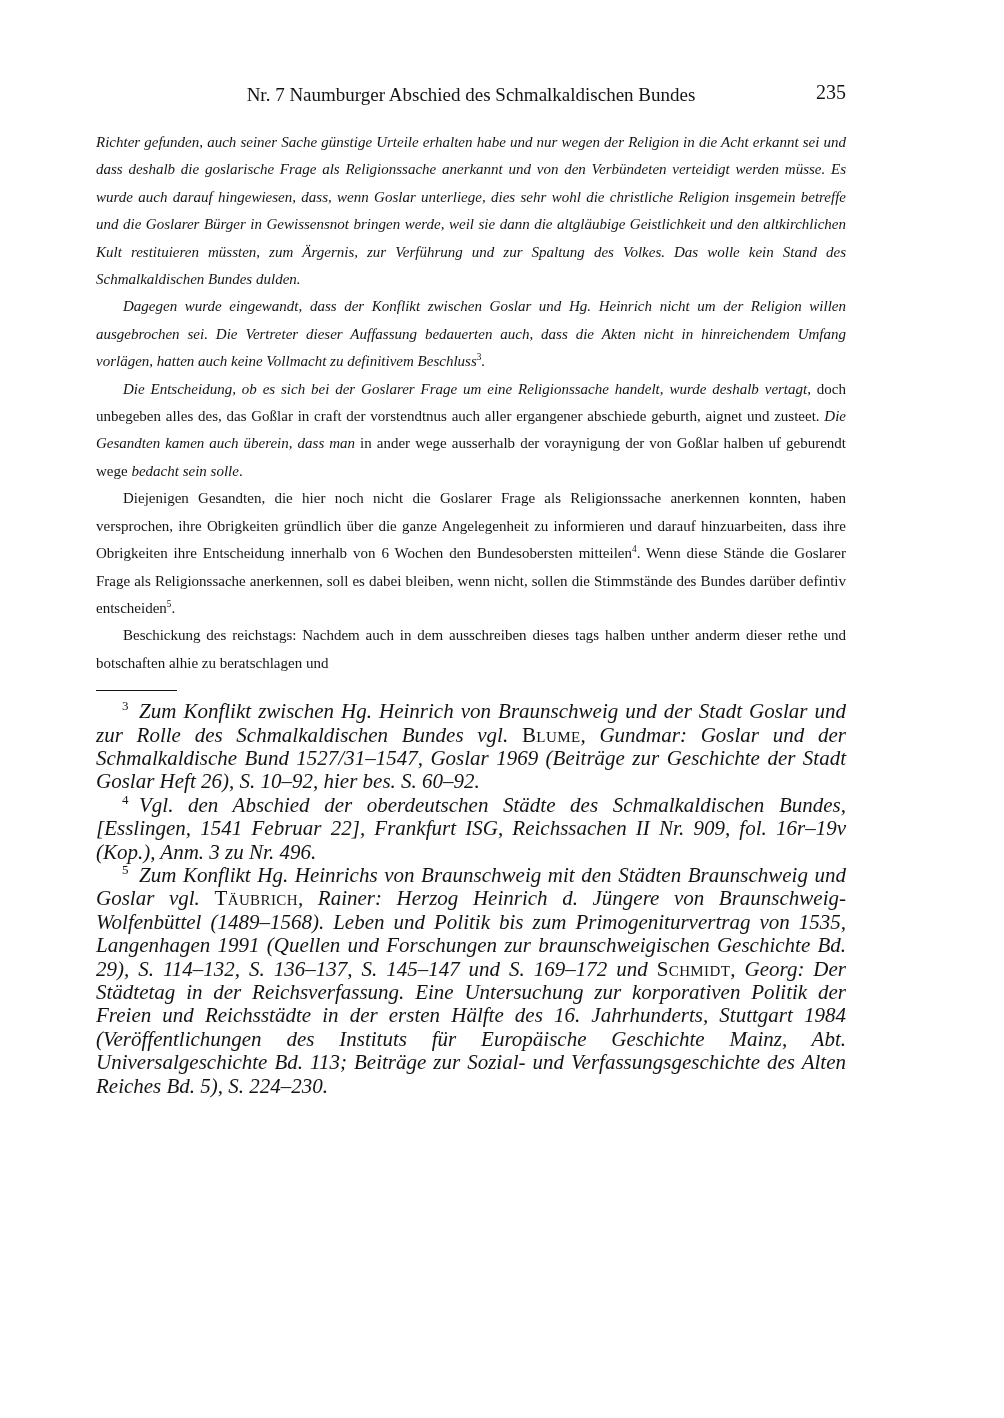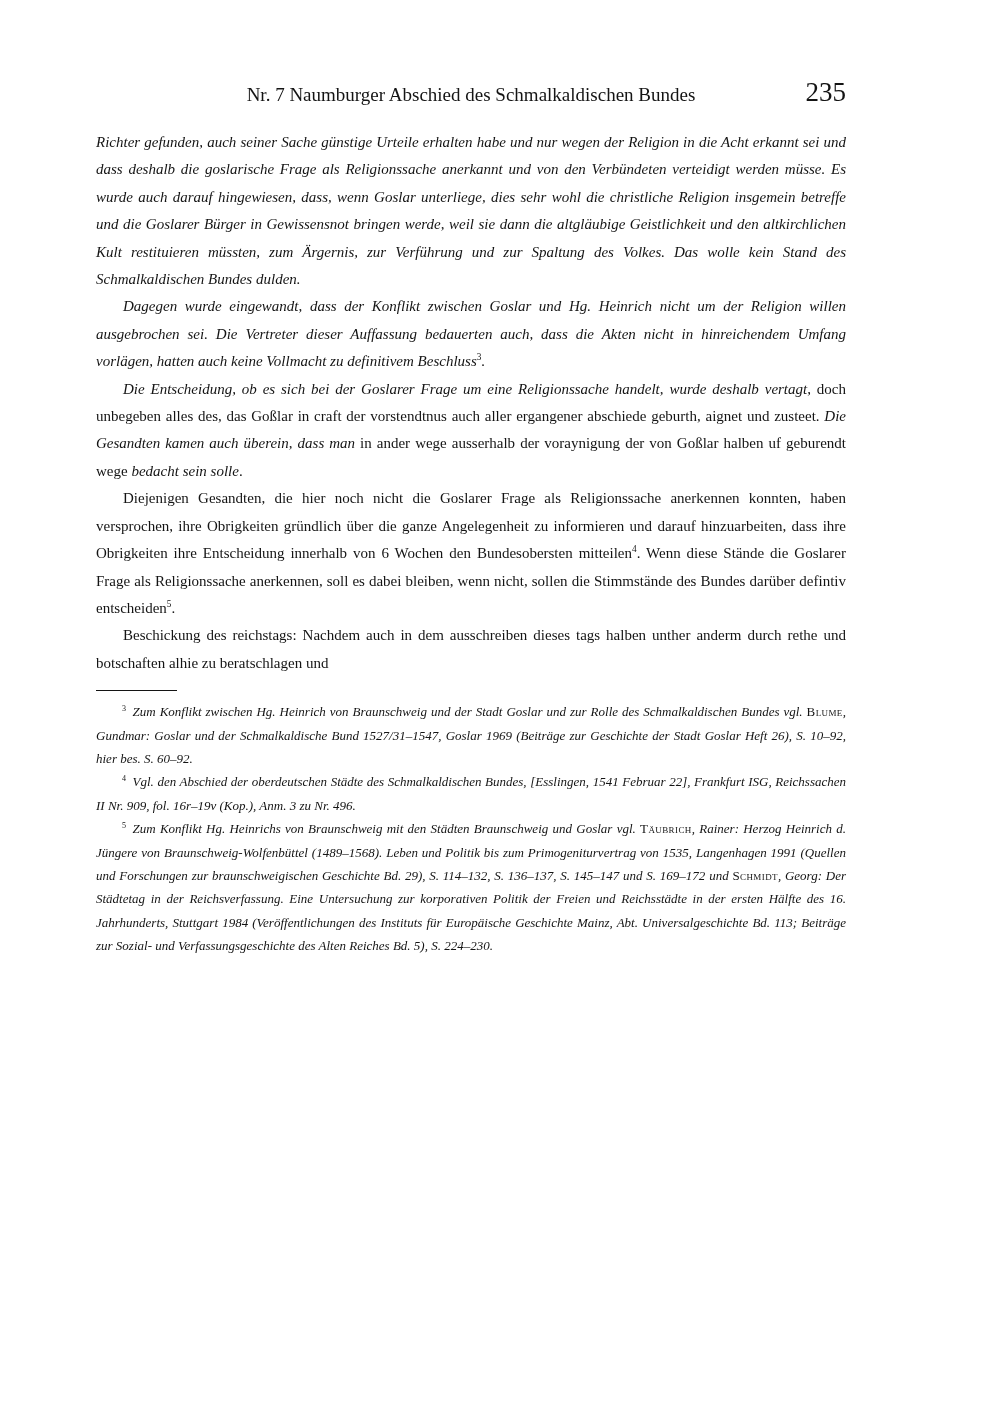--- a/index.html
+++ b/index.html
@@ -19,21 +19,21 @@
   .pagehead{
     position:relative;
     text-align:center;
     font-size:19px;
     line-height:22px;
     margin-bottom:23px;
     font-style:normal;
   }
   .page-number{
     position:absolute;right:0;top:-3px;
-    font-size:27px;
+    font-size:20px;
   }
   
   .bodytext{
     font-size:15px;
     line-height:27.4px;
     text-align:justify;
   }
   .para{margin:0;}
   .para.indent{text-indent:27px;}
   .seg.italic{font-style:italic;}
@@ -45,21 +45,21 @@
     line-height:0;
     vertical-align:super;
   }
   
   .fn-rule{
     width:81px;
     border:0;border-top:1.7px solid #141414;
     margin:13px 0 9px 0;
   }
   .footnotes{
-    font-size:13px;
+    font-size:21px;
     line-height:23.4px;
     text-align:justify;
   }
   .fn{margin:0;text-indent:26px;font-style:italic;}
   .fn .seg{text-indent:0;}
 </style>
 </head>
 <body>
 
 <div class="sheet">
@@ -68,21 +68,21 @@
     <div class="pagehead">
       <span class="running-title">Nr. 7 Naumburger Abschied des Schmalkaldischen Bundes</span>
       <span class="page-number">235</span>
     </div>
 
     <div class="bodytext">
         <p class="para"><span class="seg italic">Richter gefunden, auch seiner Sache günstige Urteile erhalten habe und nur wegen der Religion in die Acht erkannt sei und dass deshalb die goslarische Frage als Religionssache anerkannt und von den Verbündeten verteidigt werden müsse. Es wurde auch darauf hingewiesen, dass, wenn Goslar unterliege, dies sehr wohl die christliche Religion insgemein betreffe und die Goslarer Bürger in Gewissensnot bringen werde, weil sie dann die altgläubige Geistlichkeit und den altkirchlichen Kult restituieren müssten, zum Ärgernis, zur Verführung und zur Spaltung des Volkes. Das wolle kein Stand des Schmalkaldischen Bundes dulden.</span></p>
         <p class="para indent"><span class="seg italic">Dagegen wurde eingewandt, dass der Konflikt zwischen Goslar und Hg. Heinrich nicht um der Religion willen ausgebrochen sei. Die Vertreter dieser Auffassung bedauerten auch, dass die Akten nicht in hinreichendem Umfang vorlägen, hatten auch keine Vollmacht zu definitivem Beschluss</span><sup class="seg roman">3</sup><span class="seg italic">.</span></p>
         <p class="para indent"><span class="seg italic">Die Entscheidung, ob es sich bei der Goslarer Frage um eine Religionssache handelt, wurde deshalb vertagt</span><span class="seg roman">, doch unbegeben alles des, das Goßlar in craft der vorstendtnus auch aller ergangener abschiede geburth, aignet und zusteet. </span><span class="seg italic">Die Gesandten kamen auch überein, dass man </span><span class="seg roman">in ander wege ausserhalb der voraynigung der von Goßlar halben uf geburendt wege </span><span class="seg italic">bedacht sein solle</span><span class="seg roman">.</span></p>
         <p class="para indent"><span class="seg roman">Diejenigen Gesandten, die hier noch nicht die Goslarer Frage als Religionssache anerkennen konnten, haben versprochen, ihre Obrigkeiten gründlich über die ganze Angelegenheit zu informieren und darauf hinzuarbeiten, dass ihre Obrigkeiten ihre Entscheidung innerhalb von 6 Wochen den Bundesobersten mitteilen</span><sup class="seg roman">4</sup><span class="seg roman">. Wenn diese Stände die Goslarer Frage als Religionssache anerkennen, soll es dabei bleiben, wenn nicht, sollen die Stimmstände des Bundes darüber defintiv entscheiden</span><sup class="seg roman">5</sup><span class="seg roman">.</span></p>
-        <p class="para indent"><span class="seg roman">Beschickung des reichstags: Nachdem auch in dem ausschreiben dieses tags halben unther anderm durch rethe und botschaften alhie zu beratschlagen und</span></p>
+        <p class="para indent"><span class="seg roman">Beschickung des reichstags: Nachdem auch in dem ausschreiben dieses tags halben unther anderm dieser rethe und botschaften alhie zu beratschlagen und</span></p>
       </div>
 
     <hr class="fn-rule">
 
     <div class="footnotes">
         <p class="fn"><sup class="fnm">3</sup> <span class="seg italic">Zum Konflikt zwischen Hg. Heinrich von Braunschweig und der Stadt Goslar und zur Rolle des Schmalkaldischen Bundes vgl. </span><span class="seg smallcaps">Blume</span><span class="seg italic">, Gundmar: Goslar und der Schmalkaldische Bund 1527/31–1547, Goslar 1969 (Beiträge zur Geschichte der Stadt Goslar Heft 26), S. 10–92, hier bes. S. 60–92.</span></p>
         <p class="fn"><sup class="fnm">4</sup> <span class="seg italic">Vgl. den Abschied der oberdeutschen Städte des Schmalkaldischen Bundes, [Esslingen, 1541 Februar 22], Frankfurt ISG, Reichssachen II Nr. 909, fol. 16r–19v (Kop.), Anm. 3 zu Nr. 496.</span></p>
         <p class="fn"><sup class="fnm">5</sup> <span class="seg italic">Zum Konflikt Hg. Heinrichs von Braunschweig mit den Städten Braunschweig und Goslar vgl. </span><span class="seg smallcaps">Täubrich</span><span class="seg italic">, Rainer: Herzog Heinrich d. Jüngere von Braunschweig-Wolfenbüttel (1489–1568). Leben und Politik bis zum Primogeniturvertrag von 1535, Langenhagen 1991 (Quellen und Forschungen zur braunschweigischen Geschichte Bd. 29), S. 114–132, S. 136–137, S. 145–147 und S. 169–172 und </span><span class="seg smallcaps">Schmidt</span><span class="seg italic">, Georg: Der Städtetag in der Reichsverfassung. Eine Untersuchung zur korporativen Politik der Freien und Reichsstädte in der ersten Hälfte des 16. Jahrhunderts, Stuttgart 1984 (Veröffentlichungen des Instituts für Europäische Geschichte Mainz, Abt. Universalgeschichte Bd. 113; Beiträge zur Sozial- und Verfassungsgeschichte des Alten Reiches Bd. 5), S. 224–230.</span></p>
       </div>
 

